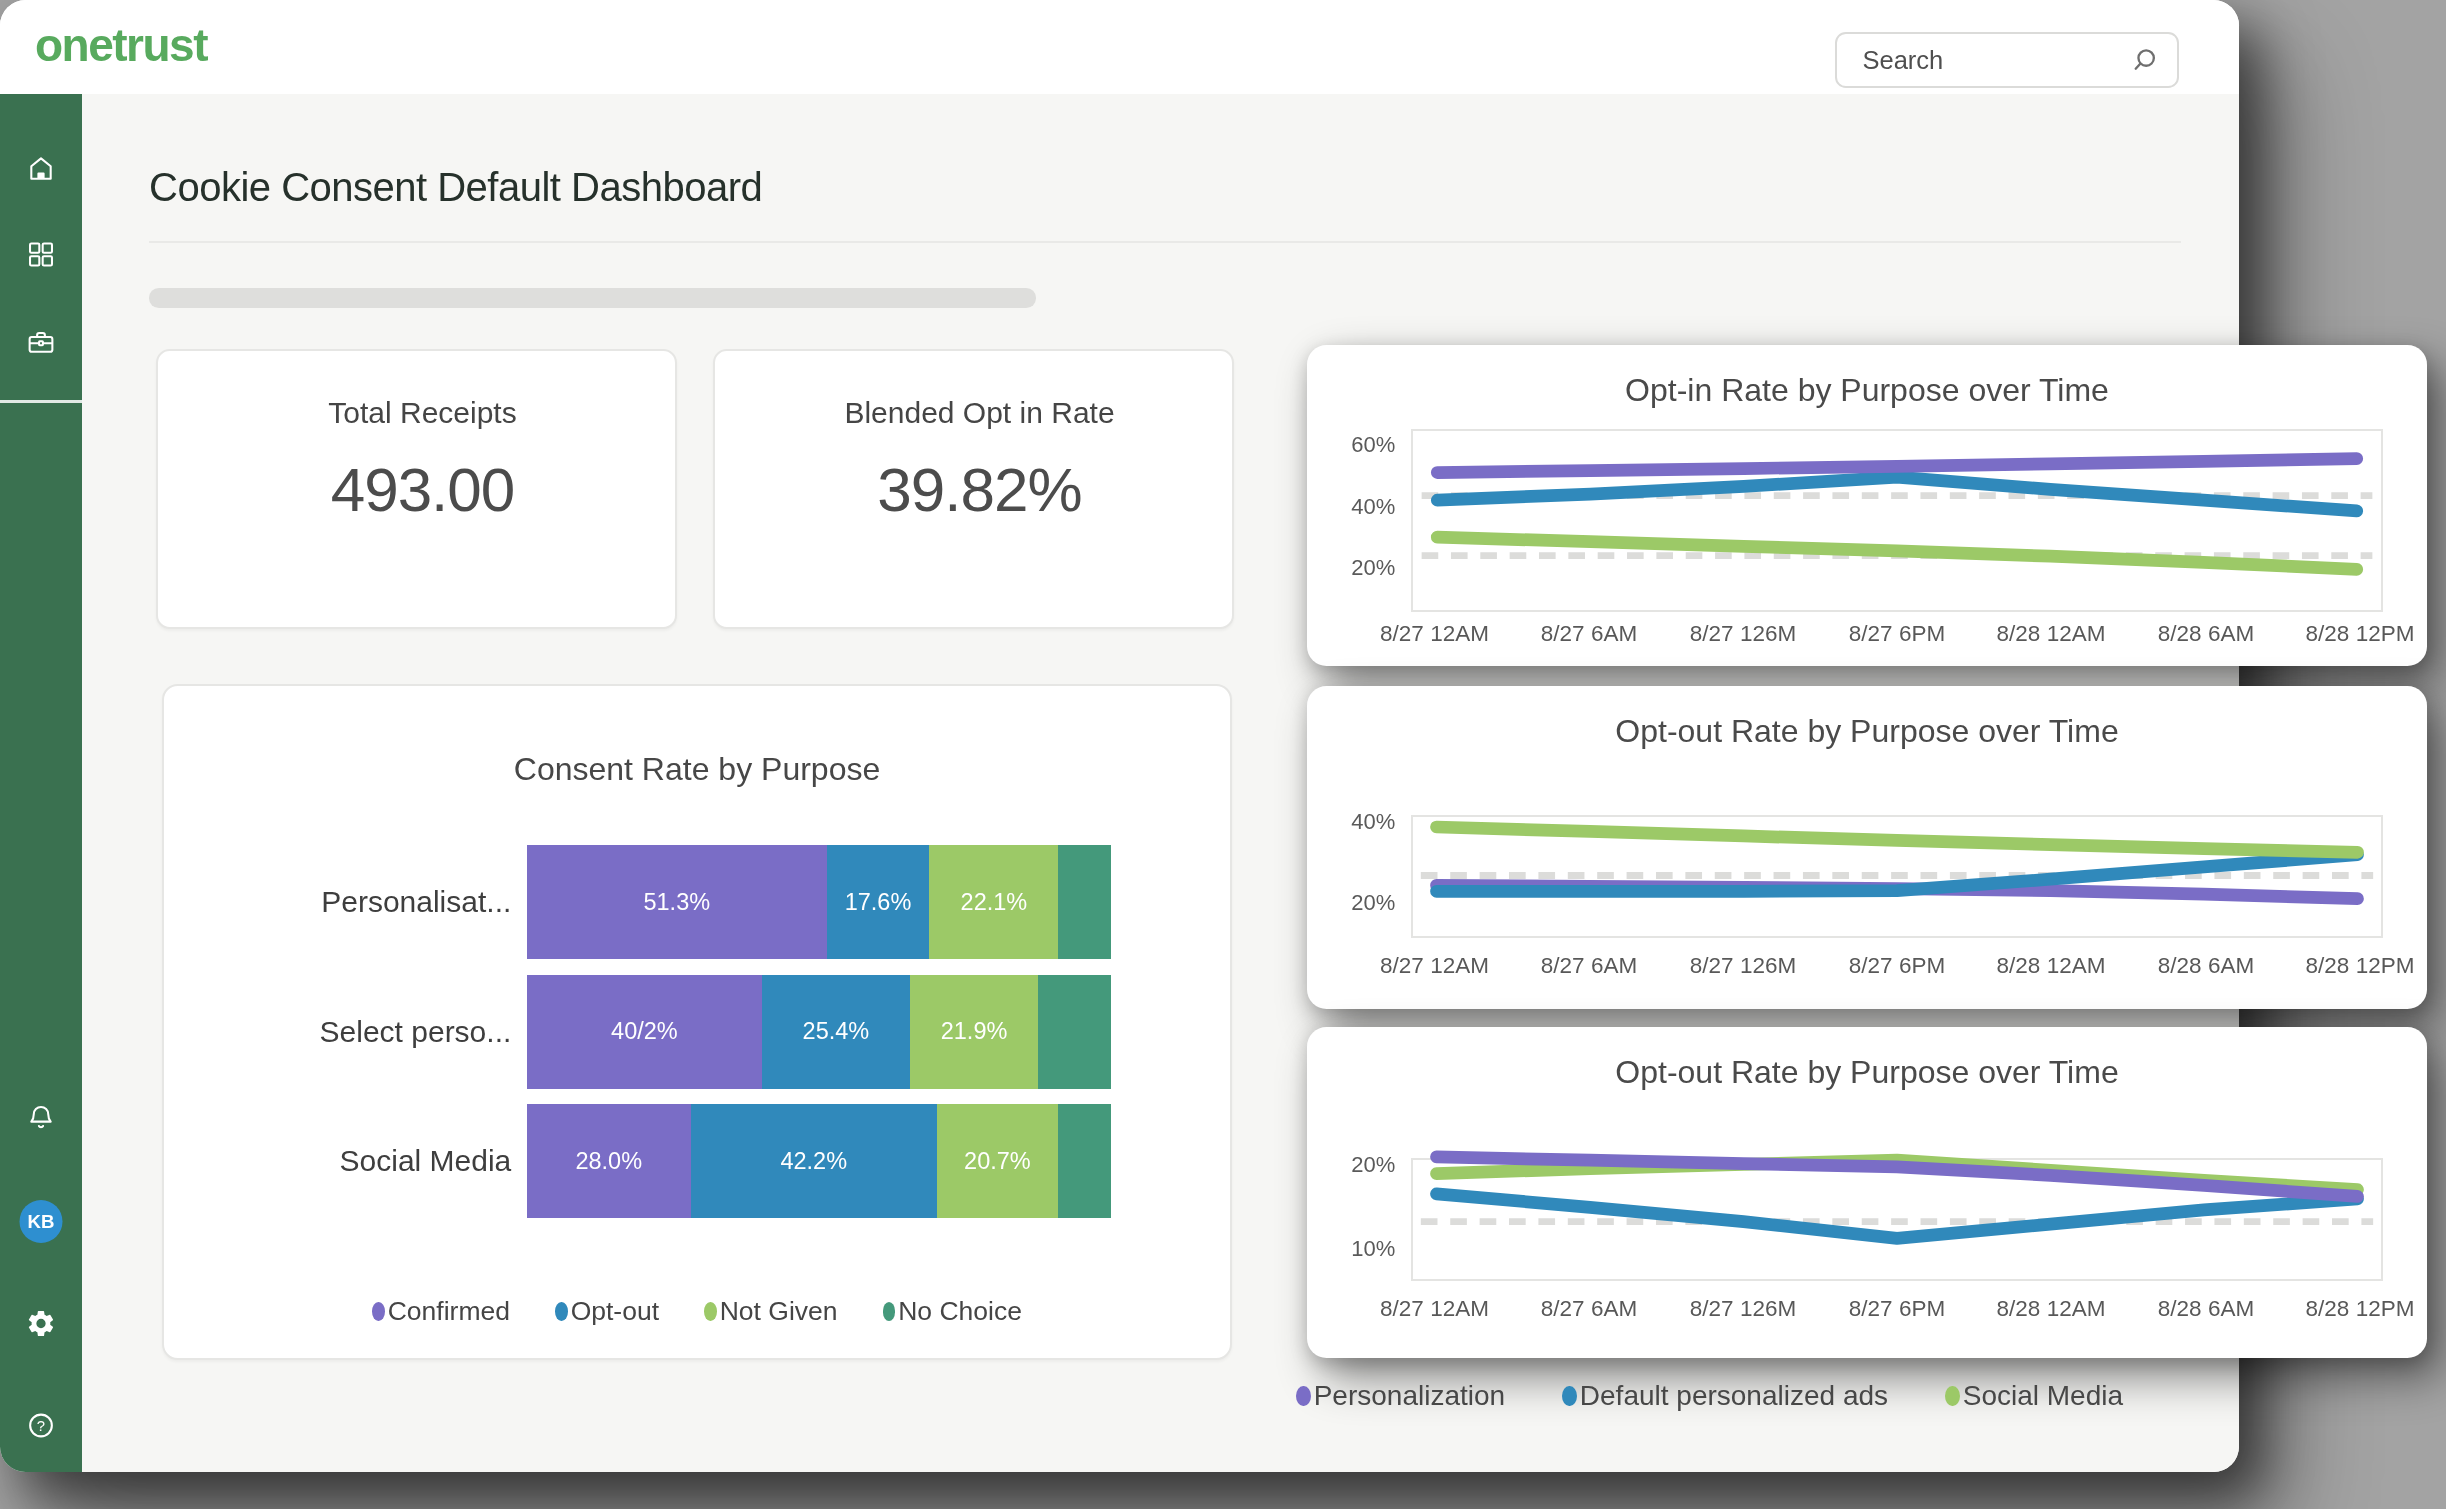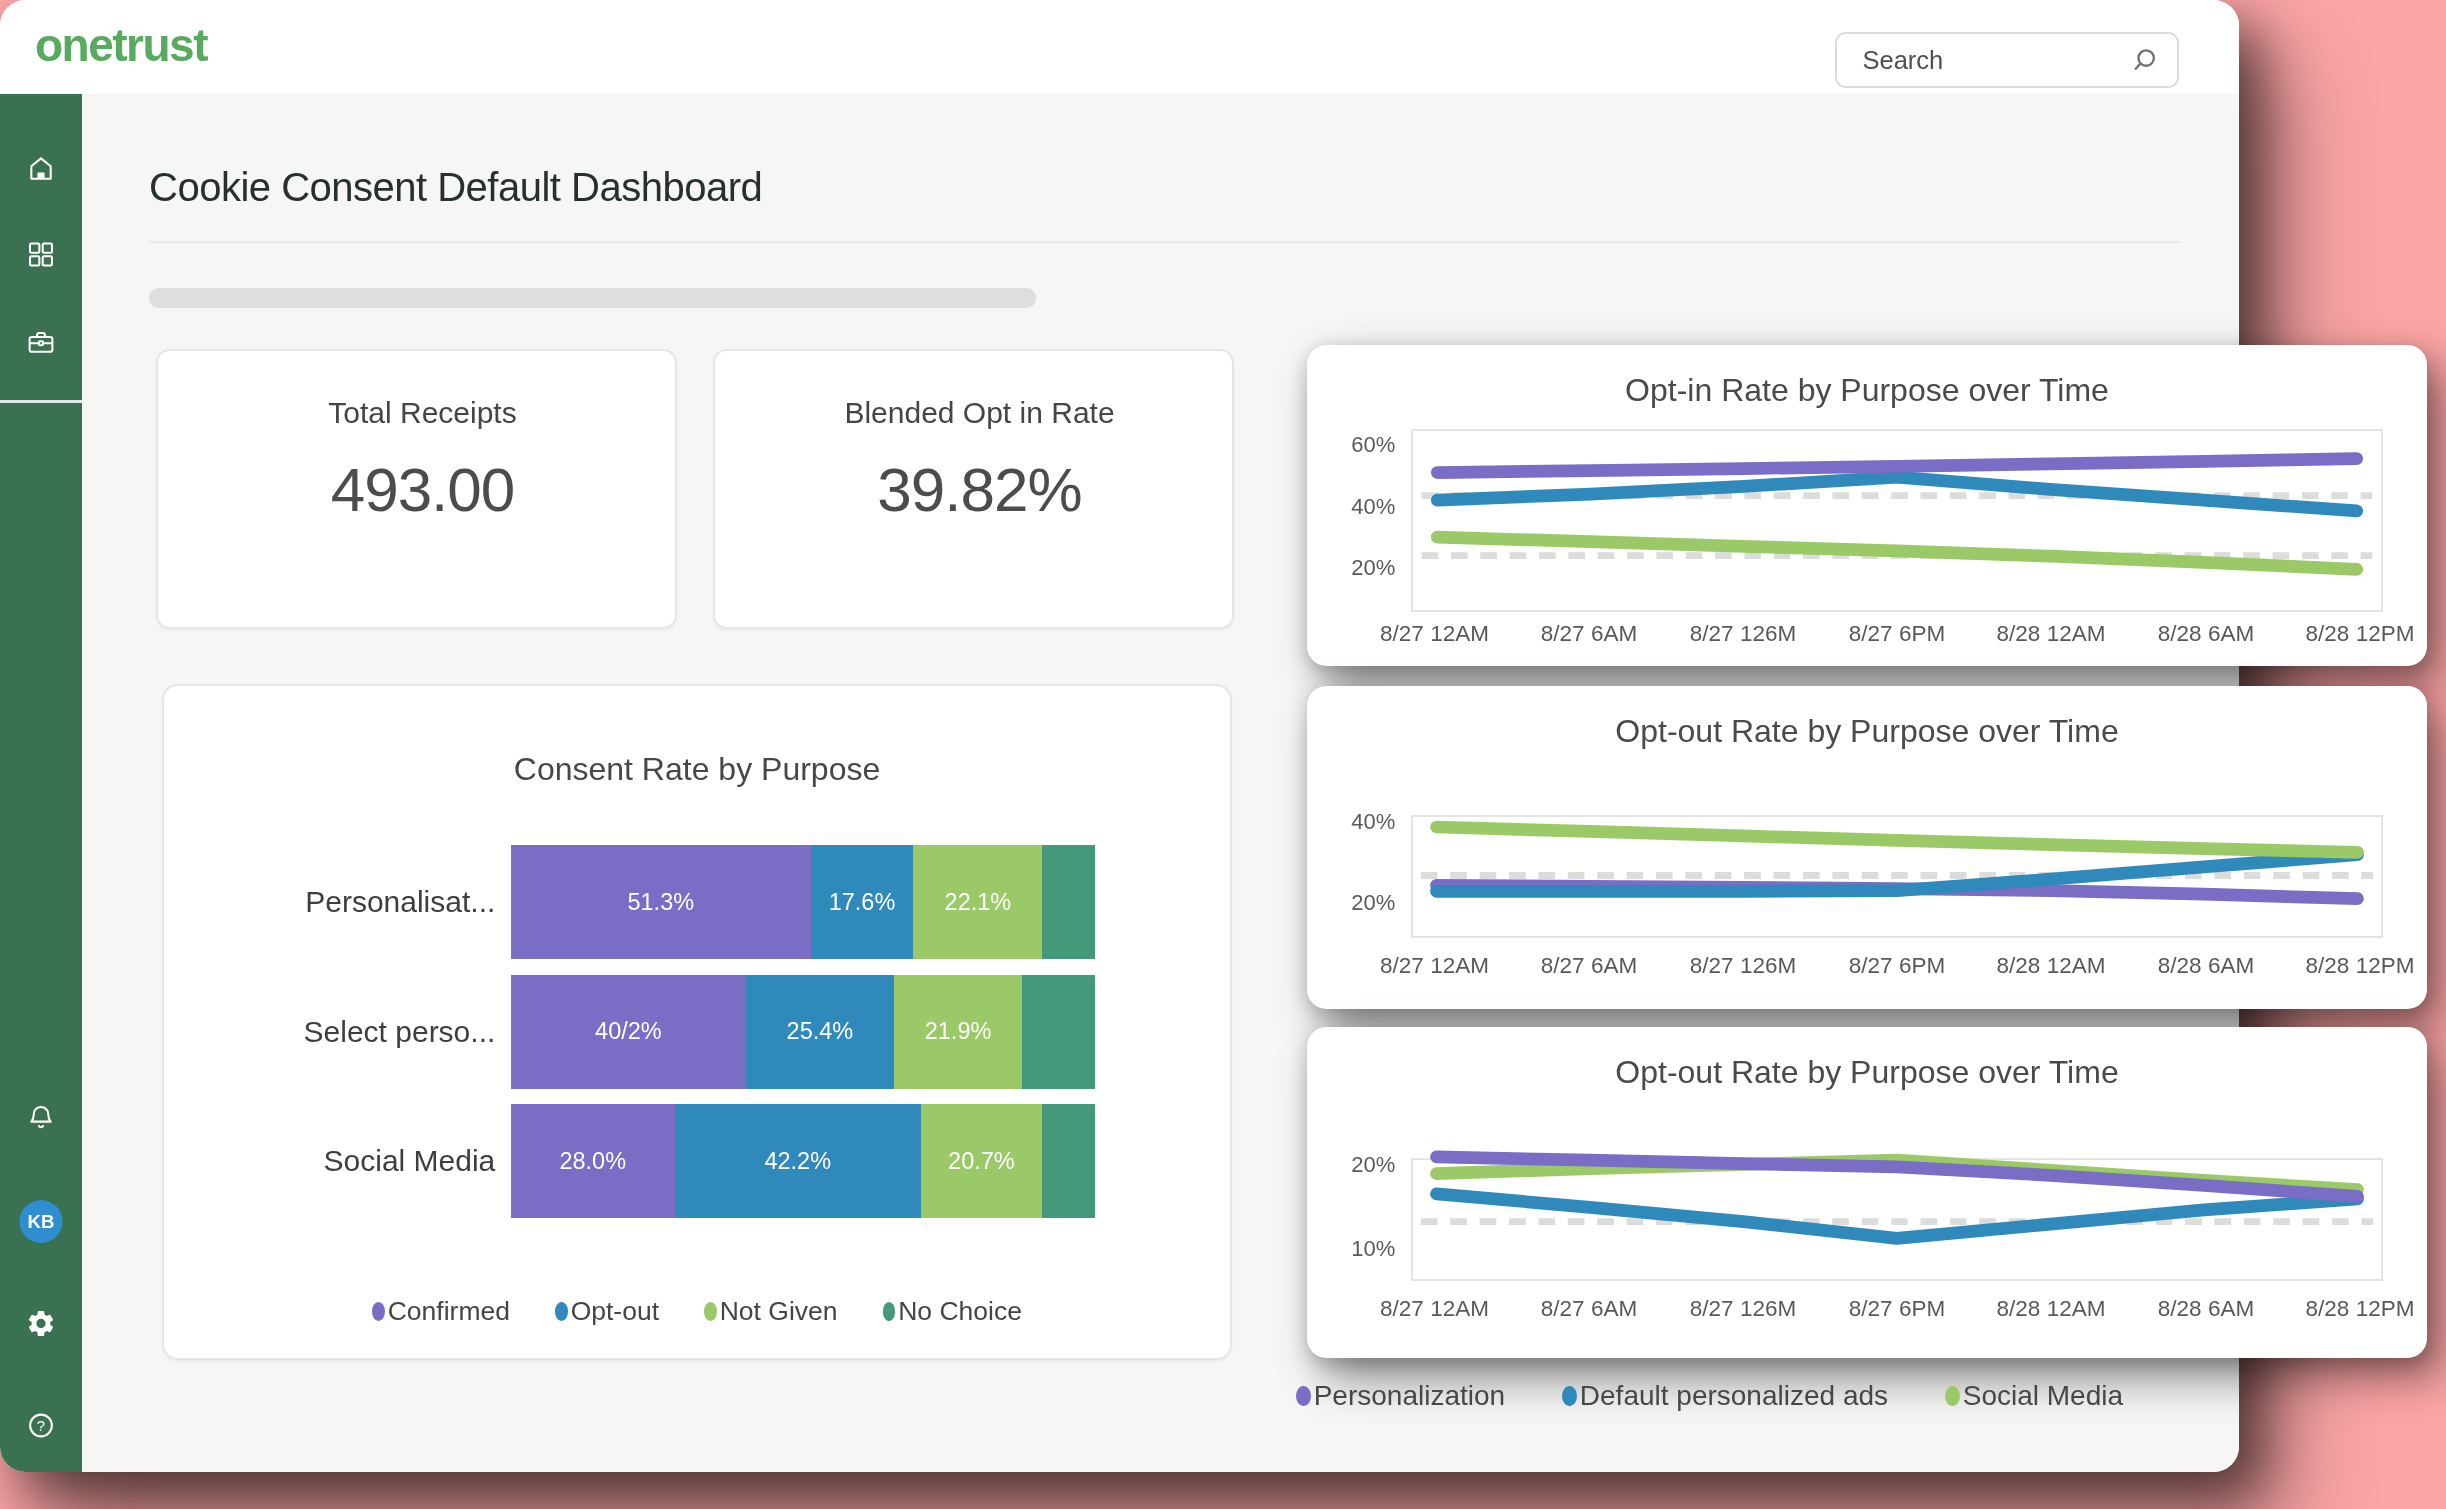--- a/index.html
+++ b/index.html
@@ -1,17 +1,17 @@
 <!DOCTYPE html>
 <html><head>
 <meta charset="utf-8">
 <style>
   html,body{margin:0;padding:0;background:#fff;}
   body{font-family:"Liberation Sans",sans-serif;}
-  .stage{position:relative;width:2446px;height:1509px;background:#fca5a5;overflow:hidden;}
+  .stage{position:relative;width:2446px;height:1509px;background:#a3a3a3;overflow:hidden;}
 
   
   .window{position:absolute;left:0;top:0;width:2239px;height:1472px;background:#fff;
     border-radius:25.5px;overflow:hidden;z-index:1;
     box-shadow:21.6px 25.5px 54px rgba(0,0,0,.55), 49px 59px 93px rgba(0,0,0,.30);}
   .header{position:absolute;left:0;top:0;right:0;height:94px;background:#fff;z-index:3;}
   .logo{position:absolute;left:35px;top:11.8px;font-size:46px;line-height:67px;font-weight:600;
     color:#58AA5E;letter-spacing:-1.5px;}
   .search-box{position:absolute;right:60px;top:32px;width:344px;height:56px;box-sizing:border-box;
     border:2px solid #DBDBD9;border-radius:10.8px;background:#fff;display:flex;align-items:center;
@@ -38,21 +38,21 @@
   .kpi{position:absolute;width:521px;height:280px;background:#fff;border:2px solid #E6E6E4;
     border-radius:13.7px;box-sizing:border-box;text-align:center;box-shadow:0 2px 2.9px rgba(0,0,0,.04);padding-left:12px;}
   .kpi-label{margin-top:45px;font-size:30px;color:#454545;}
   .kpi-value{margin-top:23.5px;font-size:62px;color:#4C4C4C;letter-spacing:-1px;}
 
   
   .consent-card{position:absolute;left:80px;top:590px;width:1070px;height:676px;background:#fff;
     border:2px solid #E6E6E4;border-radius:15.7px;box-sizing:border-box;box-shadow:0 2px 2.9px rgba(0,0,0,.04);}
   .cc-title{position:absolute;top:65px;left:0;width:100%;text-align:center;font-size:32px;color:#474747;}
   .cc-rows{position:absolute;left:0;top:159px;width:100%;}
-  .bar-row{display:flex;height:114px;margin-bottom:15.7px;}
+  .bar-row{display:flex;height:114px;margin-bottom:15.7px;padding-left:16px;}
   .bar-row-label{width:347px;box-sizing:border-box;padding-right:15.7px;display:flex;align-items:center;
     justify-content:flex-end;text-align:right;font-size:30px;color:#3E3E3E;}
   .bar-track{width:584px;display:flex;}
   .bar-seg{flex-basis:0;display:flex;align-items:center;justify-content:center;color:#fff;
     font-size:23.5px;white-space:nowrap;overflow:hidden;}
   .cc-legend{position:absolute;top:610px;left:0;width:100%;display:flex;justify-content:center;
     gap:45px;align-items:center;font-size:26.5px;color:#454545;}
   .legend-item{display:flex;align-items:center;gap:3px;}
   .legend-dot{width:12.7px;height:18.6px;border-radius:50%;flex:0 0 auto;}
 

